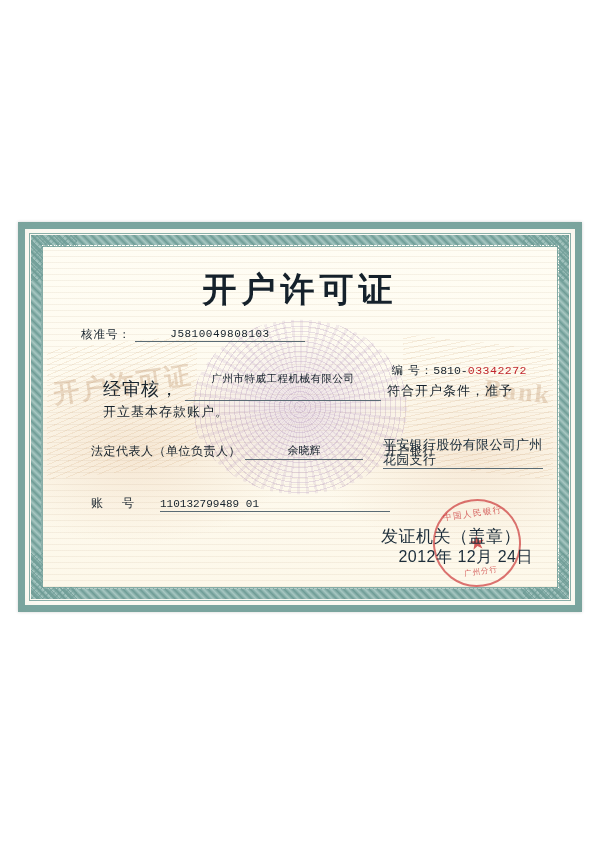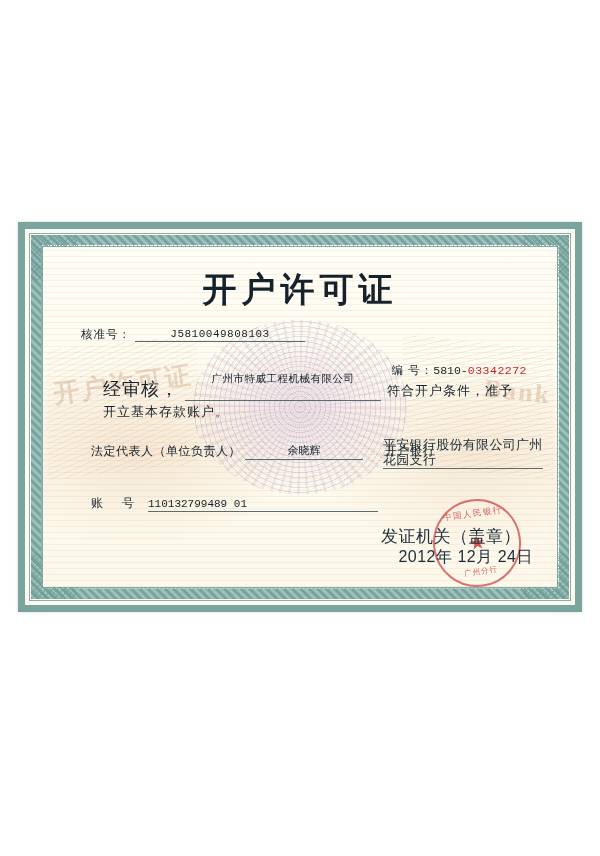--- a/index.html
+++ b/index.html
@@ -222,21 +222,21 @@
     padding-bottom: 1px;
     letter-spacing: 0.3px;
   }
 
   
   .r-line4 { left: 48px; top: 248px; }
   .r-line4 .lbl { font-size: 12px; letter-spacing: 8px; font-family: Liberation Serif, serif; }
   .r-line4 .acct {
     width: 230px;
     font-size: 11px;
-    margin-left: 6px;
+    margin-left: 18px;
     padding-bottom: 1px;
     text-align: left;
     font-family: "Liberation Mono", monospace;
   }
 
   
   .issuer {
     position: absolute;
     right: 36px;
     top: 278px;

